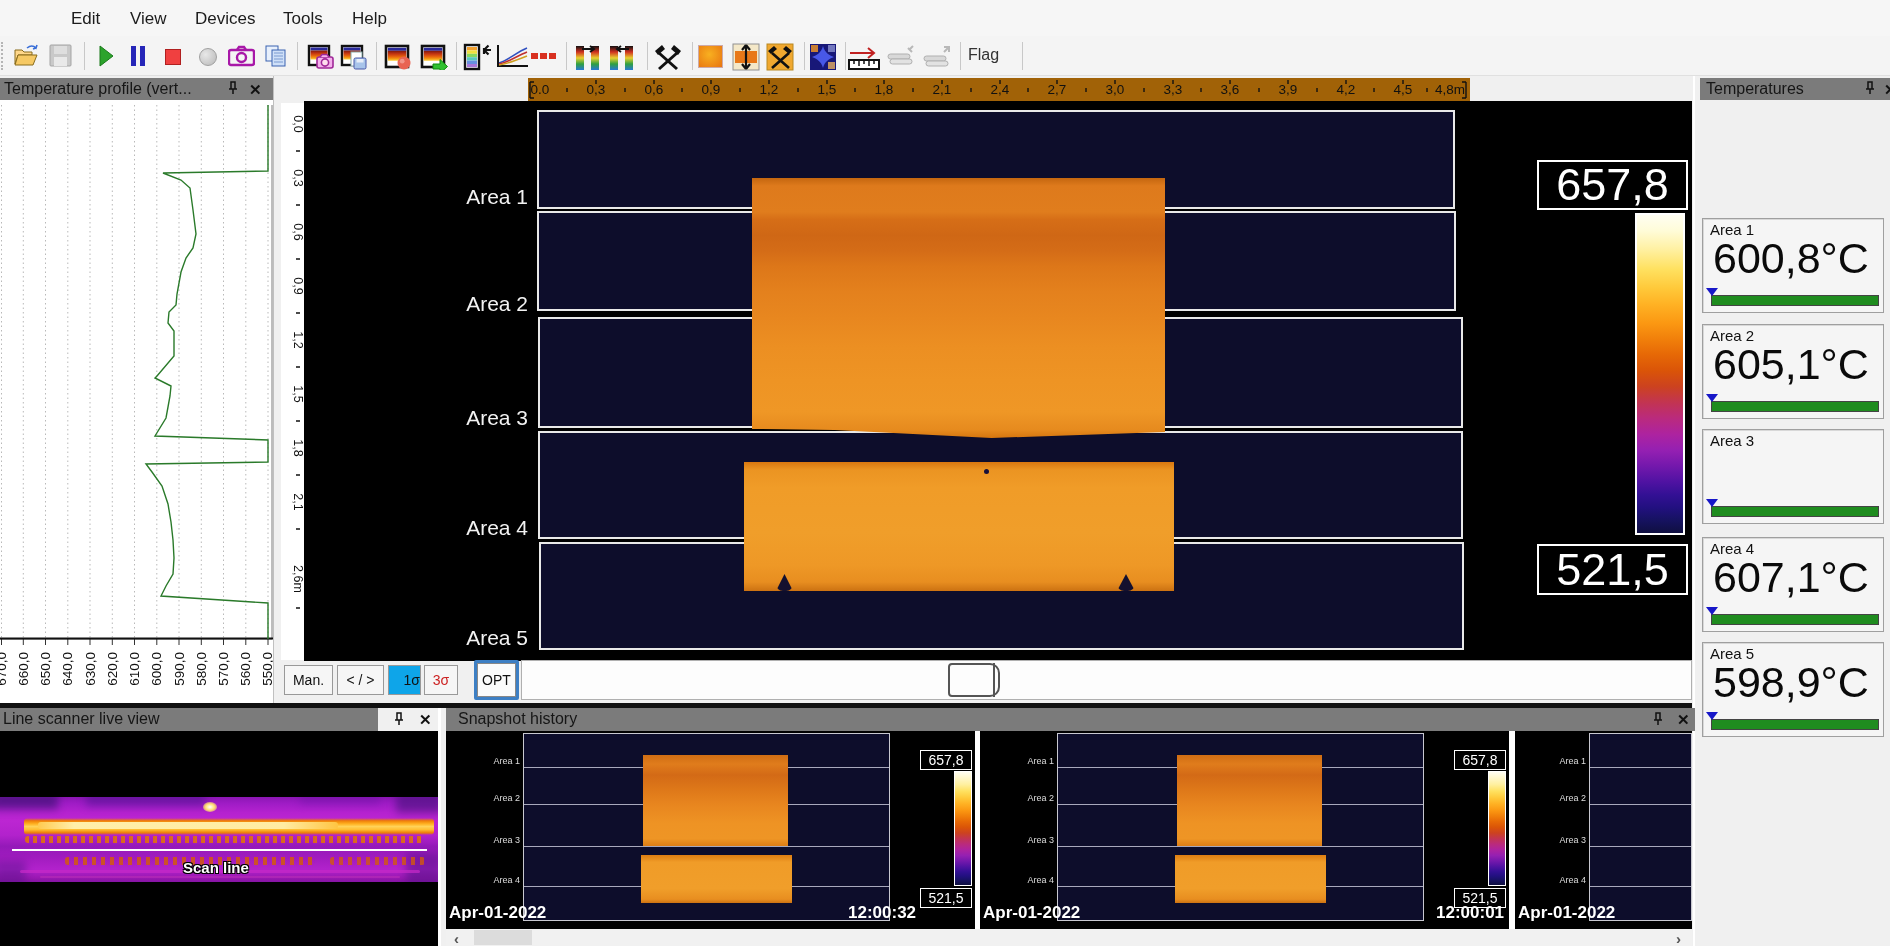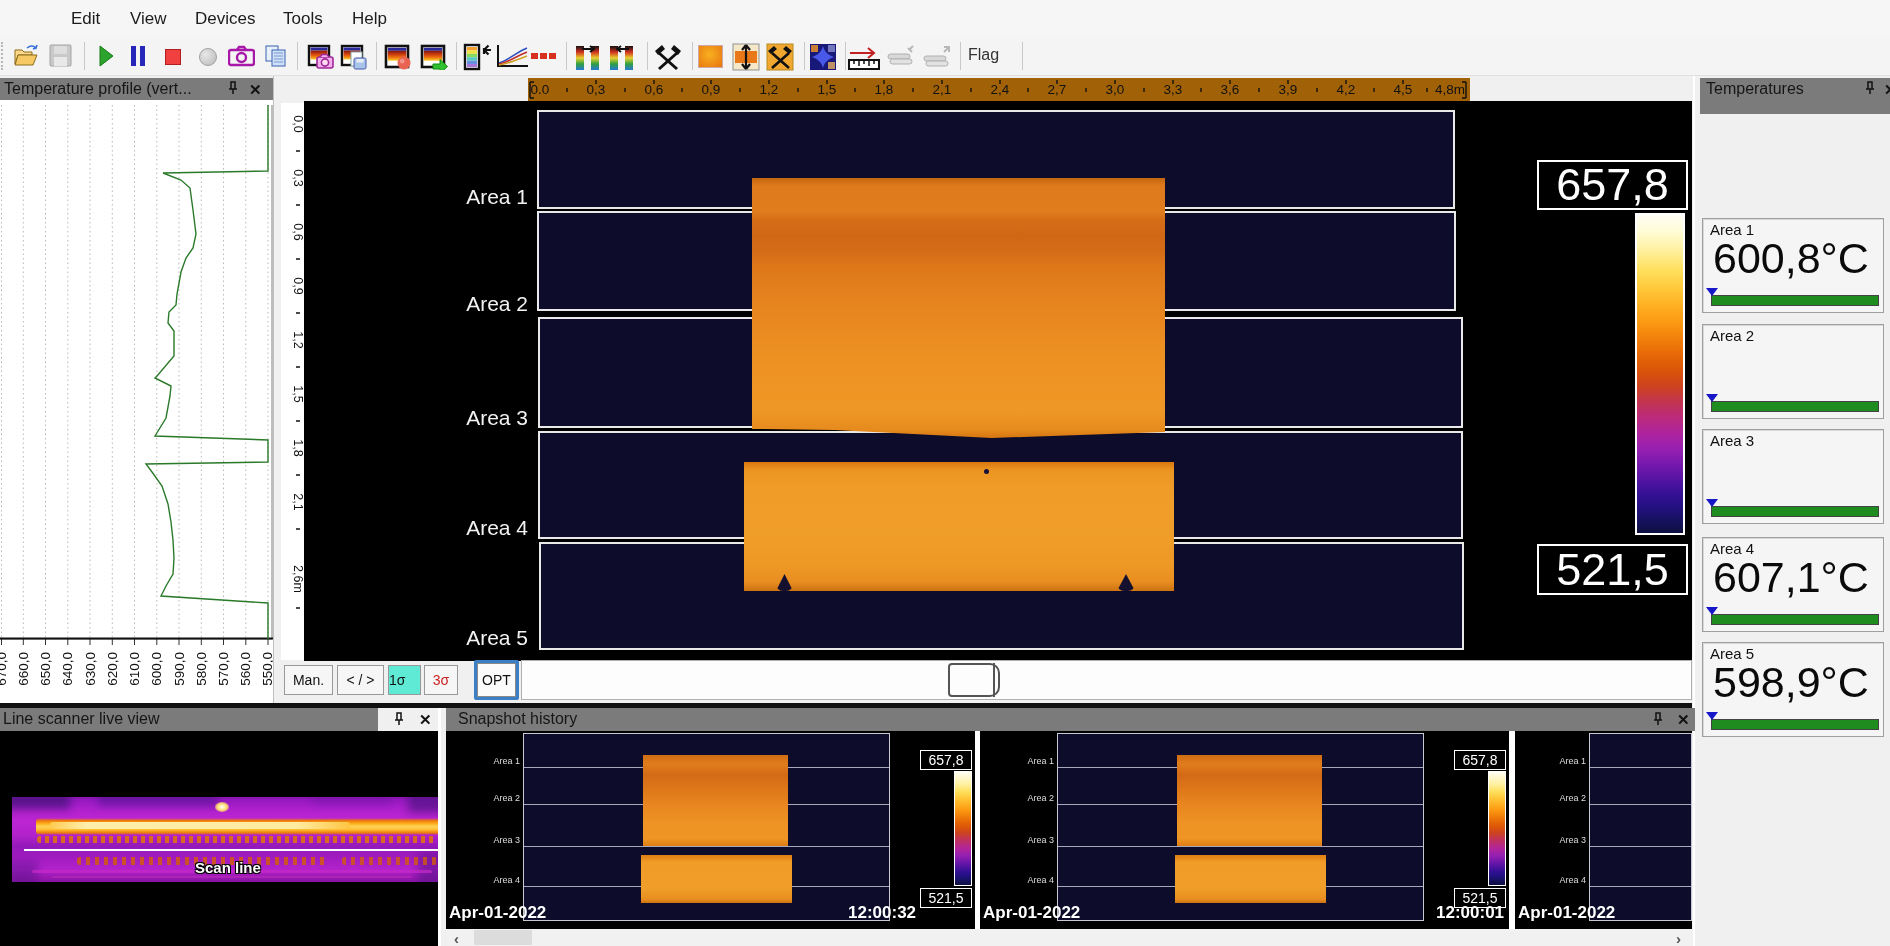--- a/index.html
+++ b/index.html
@@ -330,47 +330,48 @@
 
     <div class="abs" style="left:1233px;top:59px;width:151px;height:50px;background:#000;border:2px solid #fff;color:#fff;font-size:45px;text-align:center;line-height:46px;">657,8</div>
     <div class="abs" style="left:1233px;top:443px;width:151px;height:51px;background:#000;border:2px solid #fff;color:#fff;font-size:45px;text-align:center;line-height:47px;">521,5</div>
 
     <div class="abs" style="left:1331px;top:112px;width:50px;height:322px;border:2px solid #fff;background:linear-gradient(to bottom,#fffef2 0%,#fffcd8 5%,#fff0a0 11%,#ffe160 17%,#ffc93a 23%,#ffb224 28%,#fb9812 34%,#f1800a 39%,#e66806 44%,#da5408 49%,#cc4220 54%,#c23452 59%,#ba2a7e 64%,#ad23a0 69%,#9520b2 74%,#7318ac 79%,#4f12a2 84%,#331094 88%,#221080 92%,#161260 96%,#0f0f40 100%);"></div>
   </div>
 
   <div id="ctlbar" class="abs" style="left:0;top:584px;width:1411px;height:40px;background:#f0f0f0;">
     <div class="abs" style="left:3px;top:3px;width:49px;height:30px;background:#f6f6f6;border:1px solid #999;font-size:14px;text-align:center;line-height:28px;color:#111;">Man.</div>
     <div class="abs" style="left:56px;top:3px;width:47px;height:30px;background:#f6f6f6;border:1px solid #999;font-size:14px;text-align:center;line-height:28px;color:#111;">&lt; / &gt;</div>
-    <div class="abs" style="left:107px;top:3px;width:33px;height:30px;background:#5eead4;border:1px solid #999;font-size:14px;text-align:left;line-height:28px;color:#111;">1σ</div>
+    <div class="abs" style="left:107px;top:3px;width:33px;height:30px;background:#0ea5e9;border:1px solid #999;font-size:14px;text-align:right;line-height:28px;color:#111;">1σ</div>
     <div class="abs" style="left:143px;top:3px;width:34px;height:30px;background:#f6f6f6;border:1px solid #999;font-size:14px;text-align:center;line-height:28px;color:#c22;">3σ</div>
     <div class="abs" style="left:193px;top:-2px;width:45px;height:40px;border:3px solid #3d7fc4;border-radius:2px;"></div>
     <div class="abs" style="left:196px;top:1px;width:39px;height:34px;background:#fbfbfb;border:1px solid #888;font-size:14px;text-align:center;line-height:32px;color:#111;">OPT</div>
     <div class="abs" style="left:240px;top:-2px;width:1171px;height:40px;background:#fdfdfd;border:1px solid #b0b0b0;"></div>
     <div class="abs" style="left:667px;top:1px;width:52px;height:34px;background:#fdfdfd;border:2px solid #555;border-radius:4px 10px 10px 4px;"></div>
     <div class="abs" style="left:712px;top:1px;width:2px;height:34px;background:#555;"></div>
   </div>
 </div>
 
 <div class="abs" style="left:1693px;top:76px;width:197px;height:870px;background:#f0f0f0;border-left:2px solid #fff;"></div>
-<div class="ttl" style="left:1700px;top:78px;width:190px;height:36px;padding-left:6px;">Temperatures</div>
+<div class="ttl" style="left:1700px;top:78px;width:190px;height:22px;padding-left:6px;">Temperatures</div>
 <svg class="abs" style="left:1864px;top:81px;" width="12" height="15" viewBox="0 0 12 15">
     <path d="M4 1 h4 v7 h-4 z M2 8 h8 M6 8 v5" stroke="#111" stroke-width="1.5" fill="none"></path>
   </svg>
 <div class="xbtn" style="left:1884px;top:83px;">✕</div>
 <div id="temps" class="abs" style="left:1700px;top:100px;width:190px;height:846px;">
   <div class="tbox" style="top:118px;">
     <div class="tlab">Area 1</div>
     <div class="tval">600,8°C</div>
     <div class="tbar">
         <div style="width:100%;height:100%;background:#1f8c1f;"></div>
       </div>
     <div class="tmark"></div>
   </div>
   <div class="tbox" style="top:224px;">
     <div class="tlab">Area 2</div>
+    <div class="tval">605,1°C</div>
     <div class="tbar">
         <div style="width:100%;height:100%;background:#1f8c1f;"></div>
       </div>
     <div class="tmark"></div>
   </div>
   <div class="tbox" style="top:329px;">
     <div class="tlab">Area 3</div>
     <div class="tbar">
         <div style="width:100%;height:100%;background:#1f8c1f;"></div>
       </div>
@@ -395,21 +396,21 @@
 </div>
 
 <div class="abs" style="left:0;top:703px;width:1692px;height:5px;background:#111;"></div>
 <div class="ttl" style="left:0;top:708px;width:378px;height:23px;padding-left:3px;">Line scanner live view</div>
 <svg class="abs" style="left:393px;top:712px;" width="12" height="15" viewBox="0 0 12 15">
     <path d="M4 1 h4 v7 h-4 z M2 8 h8 M6 8 v5" stroke="#111" stroke-width="1.5" fill="none"></path>
   </svg>
 <div class="xbtn" style="left:419px;top:713px;">✕</div>
 <div id="linescan" class="abs" style="left:0;top:731px;width:438px;height:215px;background:#000;overflow:hidden;">
 
-  <div class="abs" style="left:12px;top:66px;width:438px;height:85px;overflow:hidden;background:linear-gradient(to bottom,#8c16b4 0%,#a01cc6 8%,#b422cf 18%,#bc26d2 28%,#b222cc 45%,#9419b8 58%,#a21cc0 72%,#b222cc 85%,#9a18b2 95%,#8514a4 100%);">
+  <div class="abs" style="left:0;top:66px;width:438px;height:85px;overflow:hidden;background:linear-gradient(to bottom,#8c16b4 0%,#a01cc6 8%,#b422cf 18%,#bc26d2 28%,#b222cc 45%,#9419b8 58%,#a21cc0 72%,#b222cc 85%,#9a18b2 95%,#8514a4 100%);">
     <div class="abs" style="left:-8px;top:-4px;width:66px;height:16px;background:#30106a;opacity:.6;filter:blur(4px);"></div>
     <div class="abs" style="left:86px;top:-4px;width:120px;height:13px;background:#44128a;opacity:.5;filter:blur(4px);"></div>
     <div class="abs" style="left:300px;top:-3px;width:80px;height:10px;background:#6412a0;opacity:.4;filter:blur(4px);"></div>
     <div class="abs" style="left:396px;top:-4px;width:46px;height:20px;background:#30106a;opacity:.5;filter:blur(4px);"></div>
     <div class="abs" style="left:-6px;top:64px;width:32px;height:23px;background:#44107e;opacity:.4;filter:blur(4px);"></div>
     <div class="abs" style="left:406px;top:56px;width:36px;height:31px;background:#42107c;opacity:.45;filter:blur(4px);"></div>
     <div class="abs" style="left:203px;top:5px;width:14px;height:10px;background:radial-gradient(ellipse,#ffffff 0%,#ffe070 45%,rgba(200,40,180,0) 100%);border-radius:50%;"></div>
     <div class="abs" style="left:24px;top:21px;width:410px;height:17px;background:linear-gradient(to bottom,rgba(200,30,150,0) 0%,#ef7e08 16%,#ffb020 34%,#ffd258 50%,#ffbe32 68%,#ec7a08 88%,rgba(180,30,140,0) 100%);border-radius:4px;"></div>
     <div class="abs" style="left:38px;top:25px;width:300px;height:7px;background:linear-gradient(to right,#ffca50,#ffefaa 12%,#ffeca2 82%,#ffc542);border-radius:3px;"></div>
     <div class="abs" style="left:25px;top:39px;width:398px;height:7px;background:repeating-linear-gradient(90deg,#dd6a10 0,#e27212 4px,rgba(170,30,170,0.12) 4px,rgba(170,30,170,0.12) 8px);border-radius:3px;opacity:.92;"></div>

